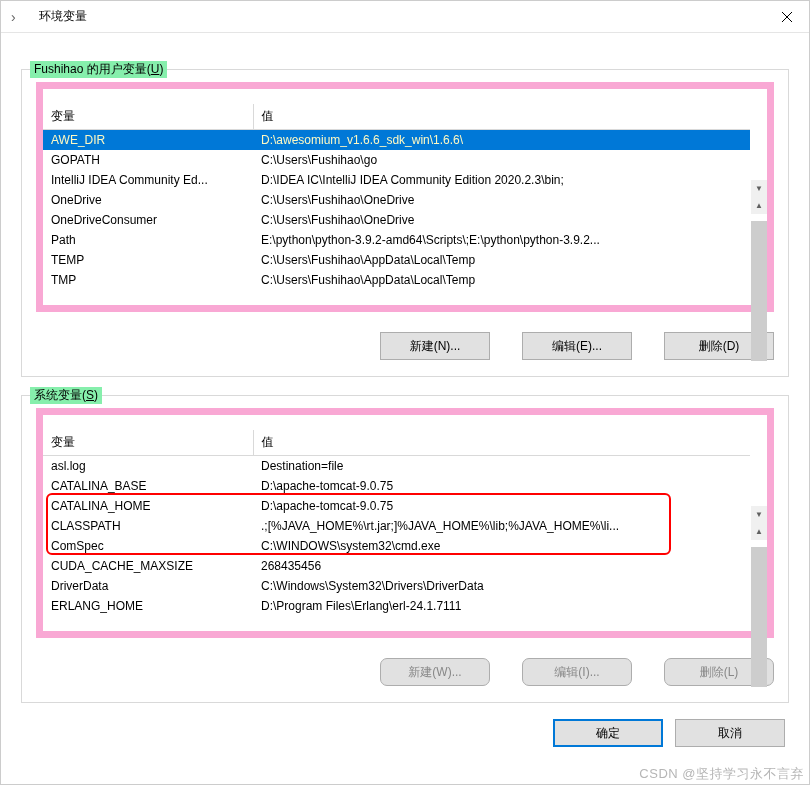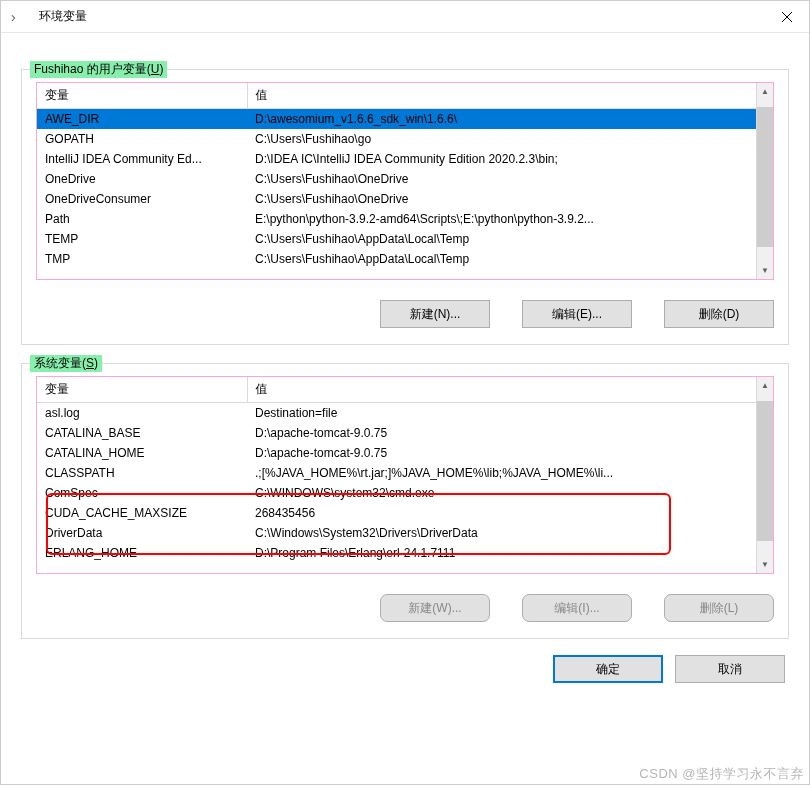--- a/index.html
+++ b/index.html
@@ -9,29 +9,29 @@
 .titlebar-arrow { width: 16px; color: #666; font-size: 14px; }
 .titlebar-text { font-size: 12px; color: #000; margin-left: 12px; }
 .titlebar-close { margin-left: auto; width: 45px; height: 32px; display: flex; align-items: center; justify-content: center; cursor: pointer; }
 .close-svg { width: 10px; height: 10px; }
 .content { flex: 1; padding: 18px 20px 20px 20px; display: flex; flex-direction: column; position: relative; }
 
 .group { border: 1px solid #d9d9d9; padding: 12px 14px 16px 14px; position: relative; margin-top: 18px; }
 .group-label { position: absolute; top: -9px; left: 8px; background: #86efac; padding: 0 4px; font-size: 12px; color: #000; }
 .underline { text-decoration: underline; }
 
-.table-wrap { border: 1px solid #f9a8d4; height: 198px; display: flex; }
+.table-wrap { border: 7px solid #f9a8d4; height: 230px; display: flex; align-items: center; }
 .table-scroll { flex: 1; overflow: hidden; }
 .table { width: 100%; border-collapse: collapse; font-size: 12px; }
 .table th { text-align: left; font-weight: normal; padding: 4px 8px; background: #fff; border-bottom: 1px solid #d9d9d9; border-right: 1px solid #d9d9d9; height: 24px; }
 .table th:last-child { border-right: none; }
 .table td { padding: 3px 8px; white-space: nowrap; overflow: hidden; text-overflow: ellipsis; max-width: 0; }
 .col-var { width: 210px; }
 .col-val { width: auto; }
-.table tr.selected td { background: #0078d7; color: #000000; }
+.table tr.selected td { background: #0078d7; color: #fef9c3; }
 .scrollbar { width: 17px; background: #f0f0f0; border-left: 1px solid #d9d9d9; position: relative; }
 .scrollbar-thumb { position: absolute; top: 24px; left: 0; right: 0; height: 140px; background: #cdcdcd; }
 .scrollbar-btn { position: absolute; left: 0; right: 0; height: 17px; background: #f0f0f0; display: flex; align-items: center; justify-content: center; font-size: 8px; color: #606060; }
 .scrollbar-btn.up { top: 0; }
 .scrollbar-btn.down { bottom: 0; }
 
 .btn-row { display: flex; justify-content: flex-end; gap: 32px; margin-top: 20px; }
 .btn { min-width: 110px; height: 28px; border: 1px solid #adadad; background: #e1e1e1; font-size: 12px; cursor: pointer; padding: 0 14px; }
 .btn:disabled { color: #888; cursor: default; border-radius: 7px; }
 .btn.primary { border: 2px solid #0078d7; background: #e1e1e1; }

